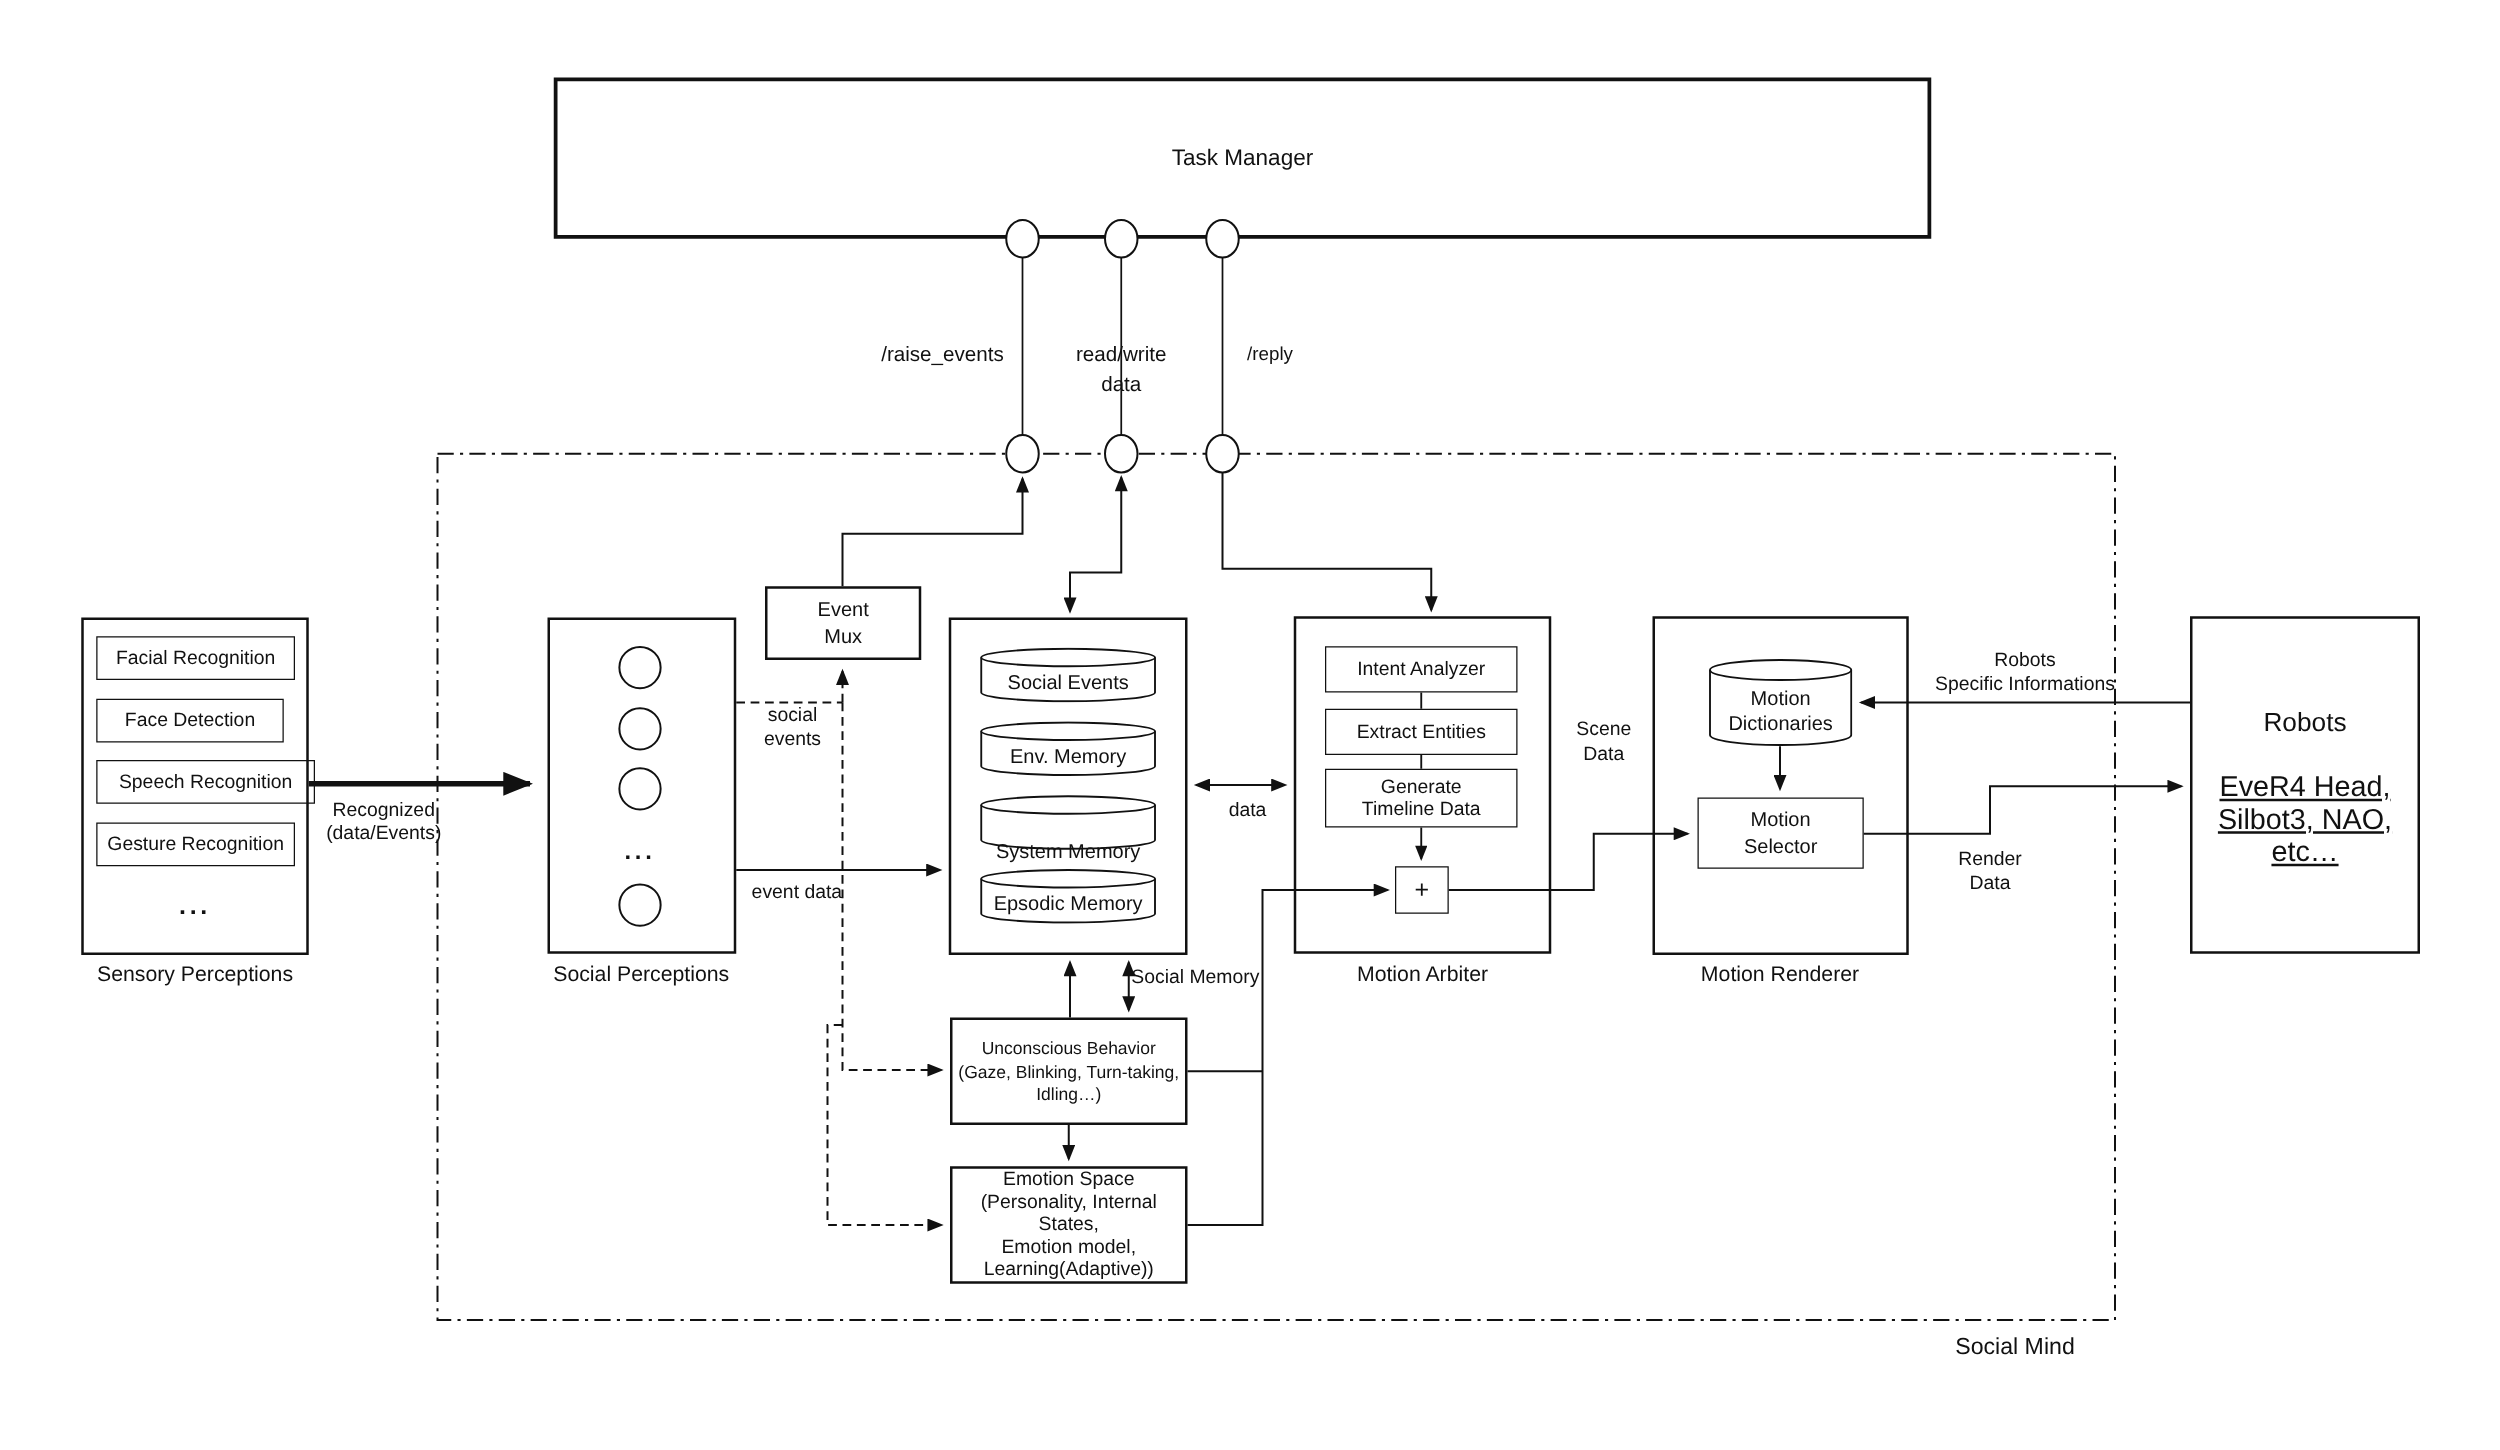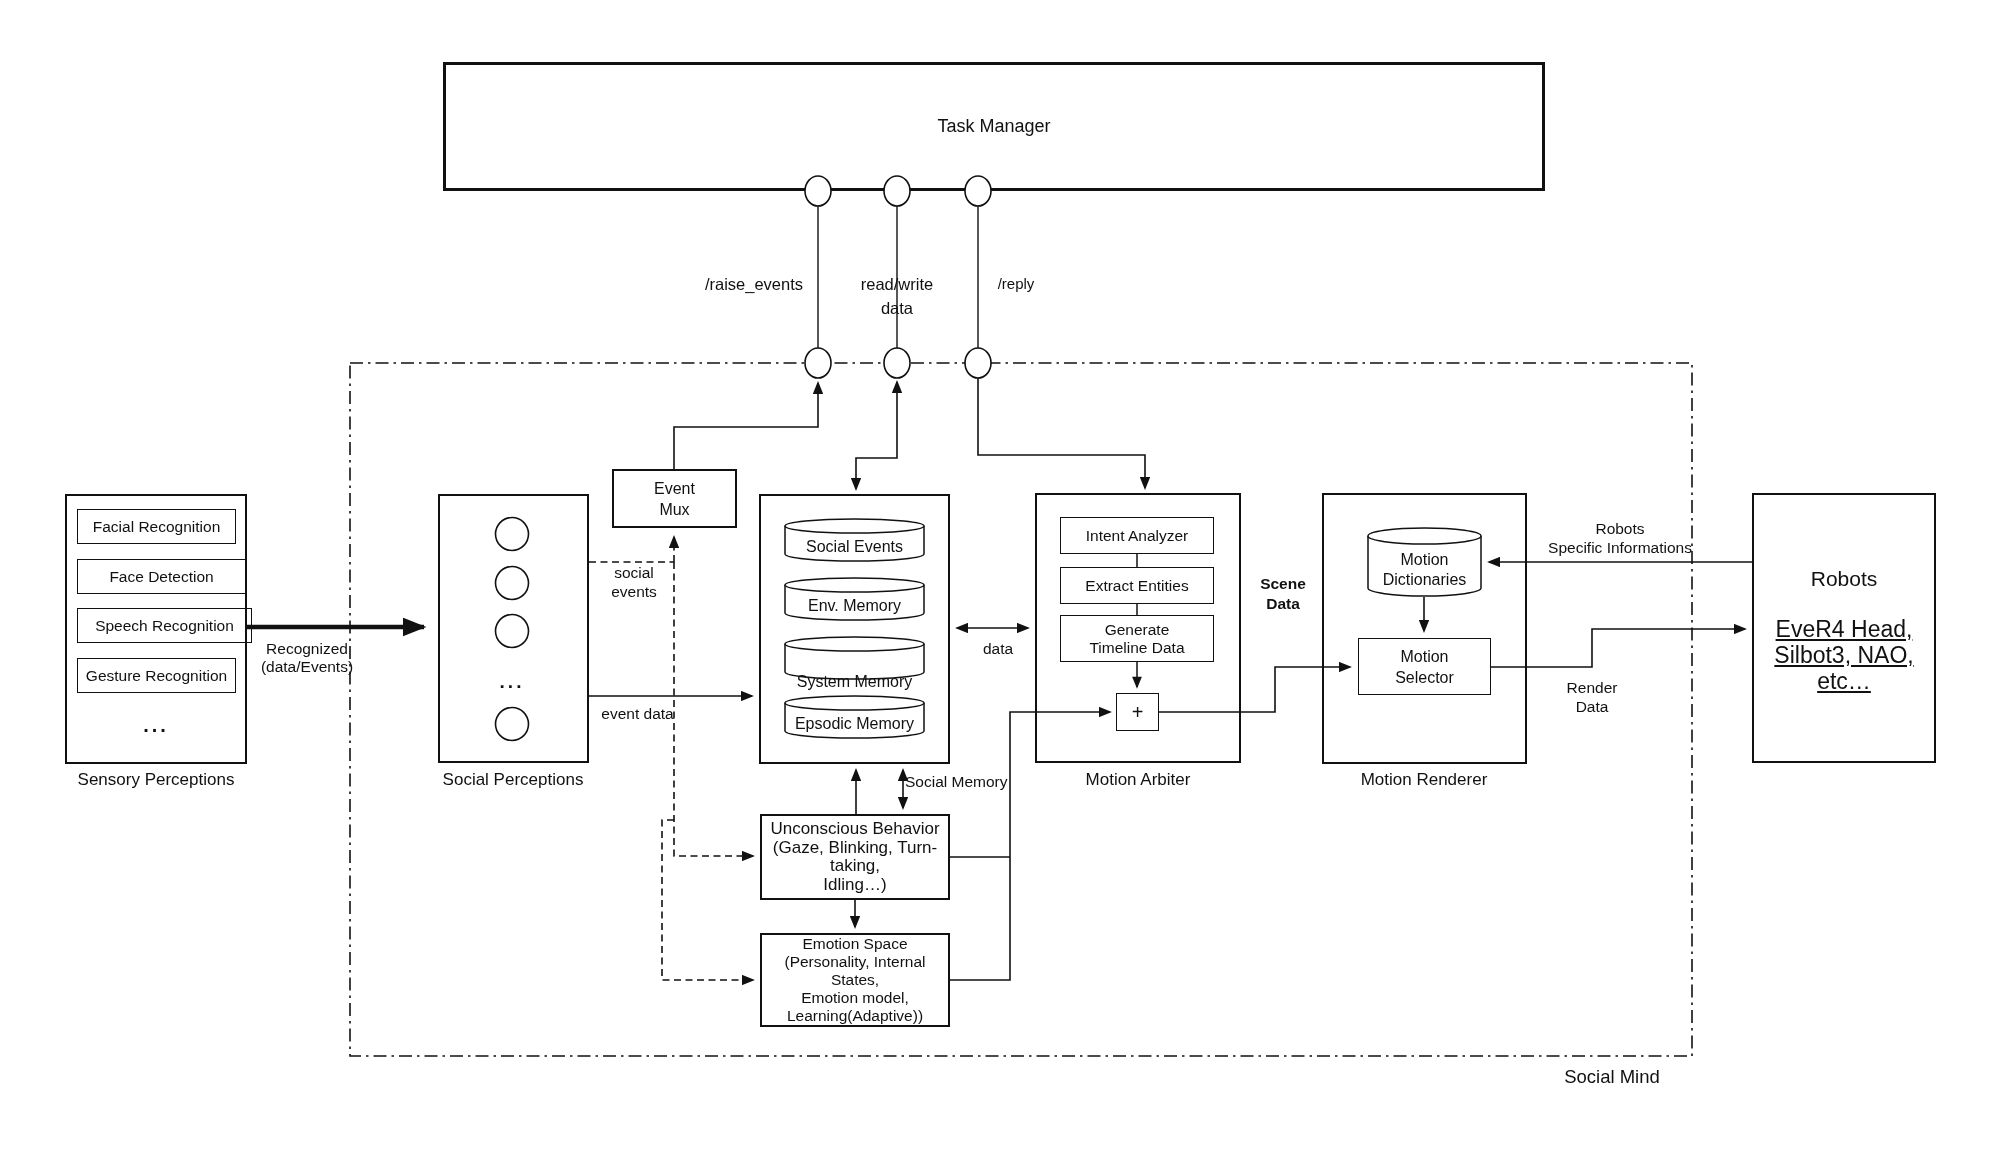--- a/index.html
+++ b/index.html
@@ -30,42 +30,42 @@
     <span>Task Manager</span>
   </div>
 
   <div class="lbl" style="left:684px;top:272px;width:140px;font-size:16.5px;line-height:24px;">/raise_events</div>
   <div class="lbl" style="left:827px;top:272px;width:140px;font-size:16.5px;line-height:24px;">read/write
 data</div>
   <div class="lbl" style="left:946px;top:272px;width:140px;font-size:15px;line-height:24px;">/reply</div>
 
   <div class="box htm" style="left:65px;top:494px;width:182px;height:270px;"></div>
   <div class="box thin flexc itembox htm" style="left:77px;top:509px;width:159px;height:35px;">Facial Recognition</div>
-  <div class="box thin flexc itembox htm" style="left:77px;top:559px;width:169px;height:35px;">Face Detection</div>
+  <div class="box thin flexc itembox htm" style="left:77px;top:559px;width:150px;height:35px;">Face Detection</div>
   <div class="box thin flexc itembox htm" style="left:77px;top:608px;width:175px;height:35px;">Speech Recognition</div>
   <div class="box thin flexc itembox htm" style="left:77px;top:658px;width:159px;height:35px;">Gesture Recognition</div>
   <div class="dots" style="left:65px;top:714px;width:182px;">...</div>
   <div class="caption" style="left:46px;top:769px;width:220px;">Sensory Perceptions</div>
 
   <div class="lbl" style="left:237px;top:640px;width:140px;line-height:18px;">Recognized
 (data/Events)</div>
 
   <div class="box htm" style="left:438px;top:494px;width:151px;height:269px;"></div>
   <div class="dots" style="left:438px;top:671px;width:148px;font-size:19px;">...</div>
   <div class="caption" style="left:413px;top:769px;width:200px;">Social Perceptions</div>
 
   <div class="box flexc pre htm" style="left:612px;top:469px;width:125px;height:59px;font-size:16px;line-height:21px;">Event
 Mux</div>
 
   <div class="lbl" style="left:584px;top:563px;width:100px;">social
 events</div>
   <div class="lbl" style="left:590px;top:704px;width:95px;">event data</div>
   <div class="lbl" style="left:958px;top:639px;width:80px;">data</div>
   <div class="lbl" style="left:905px;top:772px;width:160px;text-align:left;">Social Memory</div>
-  <div class="lbl" style="left:1233px;top:574px;width:100px;line-height:20px;font-weight:bold;">Scene
+  <div class="lbl" style="left:1233px;top:574px;width:100px;line-height:20px;">Scene
 Data</div>
   <div class="lbl" style="left:1542px;top:678px;width:100px;">Render
 Data</div>
   <div class="lbl" style="left:1520px;top:519px;width:200px;">Robots
 Specific Informations</div>
 
   <div class="box htm" style="left:759px;top:494px;width:191px;height:270px;"></div>
   <div class="cyl htm" style="left:784px;top:518px;width:141px;height:44px;">
     <svg width="141" height="44">
       <path d="M1,8 L1,36 A69.5,7 0 0 0 140,36 L140,8" fill="#fff" stroke="#111" stroke-width="1.5"></path>
@@ -96,21 +96,21 @@
   </div>
 
   <div class="box htm" style="left:1035px;top:493px;width:206px;height:270px;"></div>
   <div class="box thin flexc itembox pre htm" style="left:1060px;top:517px;width:154px;height:37px;">Intent Analyzer</div>
   <div class="box thin flexc itembox pre htm" style="left:1060px;top:567px;width:154px;height:37px;">Extract Entities</div>
   <div class="box thin flexc itembox pre htm" style="left:1060px;top:615px;width:154px;height:47px;">Generate
 Timeline Data</div>
   <div class="box thin flexc htm" style="left:1116px;top:693px;width:43px;height:38px;font-size:20px;">+</div>
   <div class="caption" style="left:1038px;top:769px;width:200px;">Motion Arbiter</div>
 
-  <div class="box flexc pre htm" style="left:760px;top:814px;width:190px;height:86px;font-size:17px;line-height:18.5px;">Unconscious Behavior
+  <div class="box flexc pre htm" style="left:760px;top:814px;width:190px;height:86px;font-size:14px;line-height:18.5px;">Unconscious Behavior
 (Gaze, Blinking, Turn-taking,
 Idling…)</div>
   <div class="box flexc pre htm" style="left:760px;top:933px;width:190px;height:94px;font-size:15.5px;line-height:18px;">Emotion Space
 (Personality, Internal States,
 Emotion model,
 Learning(Adaptive))</div>
 
   <div class="box htm" style="left:1322px;top:493px;width:205px;height:271px;"></div>
   <div class="cyl htm" style="left:1367px;top:527px;width:115px;height:70px;">
     <svg width="115" height="70">

